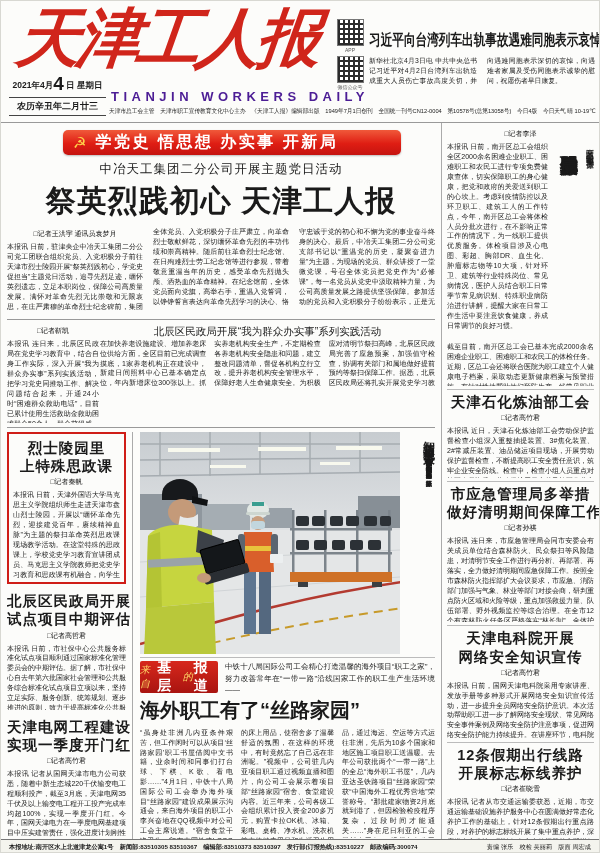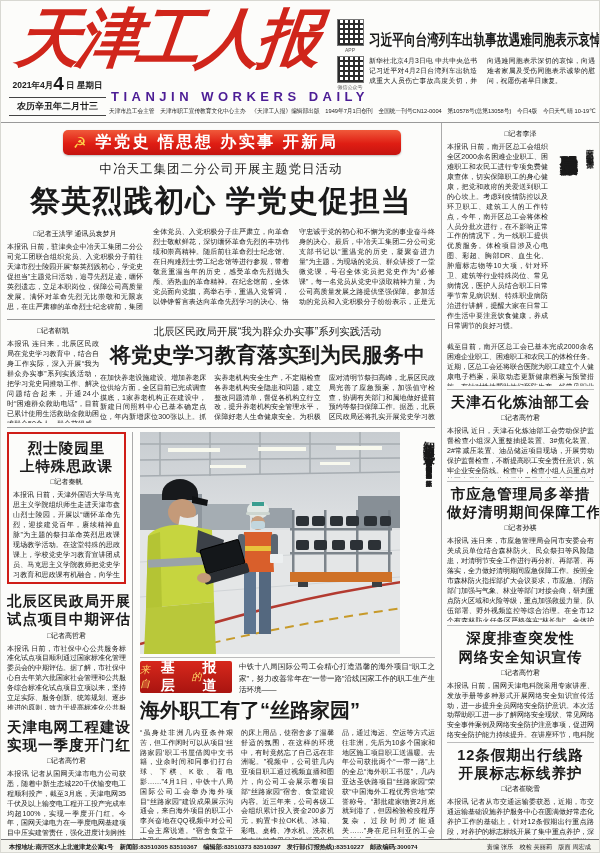--- a/index.html
+++ b/index.html
@@ -71,21 +71,21 @@
   .mt8{margin-top:8px;}
   
   .photo-row{display:flex;height:222px;}
   .photo-fig{flex:none;width:260px;height:222px;background:#dfe2e4;overflow:hidden;}
   .photo-caption{writing-mode:vertical-rl;width:36px;height:222px;margin-left:3px;font-size:6.3px;
                  line-height:1.55;overflow:hidden;text-align:justify;}
   .cap-title{font-size:11.5px;font-weight:bold;letter-spacing:2px;line-height:1.2;}
   .cap-credit{font-weight:bold;}
   
   .haiwai-head{display:flex;gap:7px;align-items:stretch;margin-top:2px;height:32px;}
-  .stamp{flex:none;width:92px;display:flex;align-items:center;justify-content:center;border-radius:2px;
+  .stamp{flex:none;width:78px;display:flex;align-items:center;justify-content:center;border-radius:2px;
          background:linear-gradient(180deg,#d7281c,#a91410);color:#fff;gap:1px;}
   .stamp .script{font-family:"Liberation Serif",serif;font-style:italic;color:#ffd867;font-size:10px;}
   .stamp .big{font-size:14px;font-weight:bold;letter-spacing:1px;}
   .haiwai-kicker{font-size:7.5px;line-height:1.55;text-align:justify;}
   .haiwai-hl{text-align:left;font-size:20px;font-weight:bold;margin:4px 0 4px;white-space:nowrap;}
   .haiwai-body{column-count:3;column-gap:8px;column-fill:auto;font-size:7px;line-height:1.4;
                text-align:justify;height:120px;overflow:hidden;position:relative;}
   .haiwai-end{position:absolute;right:0;bottom:0;background:#fcfcfa;font-weight:bold;padding-left:4px;
               font-size:7px;}
   
@@ -139,37 +139,36 @@
 
     <div class="left-main">
 
       <div class="banner">
         <span class="banner-emblem">☭</span>
         <span class="banner-text">学党史 悟思想 办实事 开新局</span>
       </div>
 
       <article>
         <div class="kicker">中冶天工集团二分公司开展主题党日活动</div>
-        <h1 class="lead-hl">祭英烈践初心 学党史促担当</h1>
+        <h1 class="lead-hl">祭英烈践初心 天津工人报</h1>
         <div class="lead-body">
           <div class="byline">□记者王洪宇 通讯员袁梦月</div>
           <span>本报讯 日前，驻津央企中冶天工集团二分公司党工团联合组织党员、入党积极分子前往天津市烈士陵园开展“祭英烈践初心，学党史促担当”主题党日活动，追寻先烈足迹，缅怀英烈遗志，立足本职岗位，保障公司高质量发展。满怀对革命先烈无比崇敬和无限哀思，在庄严肃穆的革命烈士纪念碑前，集团全体党员、入党积极分子庄严肃立，向革命烈士敬献鲜花，深切缅怀革命先烈的丰功伟绩和崇高精神。随后前往革命烈士纪念馆、在日殉难烈士劳工纪念馆等进行参观，带着敬意重温当年的历史，感受革命先烈抛头颅、洒热血的革命精神。在纪念馆前，全体党员面向党旗，高举右手，重温入党誓词，以铮铮誓言表达向革命先烈学习的决心、恪守忠诚于党的初心和不懈为党的事业奋斗终身的决心。最后，中冶天工集团二分公司党支部书记以“重温党的历史，凝聚奋进力量”为主题，为现场的党员、群众讲授了一堂微党课，号召全体党员把党史作为“必修课”，每一名党员从党史中汲取精神力量，为公司高质量发展之路提供坚强保障。参加活动的党员和入党积极分子纷纷表示，正是无数革命先烈的英勇牺牲，才换得如今的美好生活，他们将把对先烈的崇敬转化为干事创业的实际行动。</span>
         </div>
       </article>
 
       <div class="hline"></div>
 
       <article class="beichen">
         <div class="beichen-left">
           <div class="byline">□记者靳凯</div>
           <div class="beichen-intro">本报讯 连日来，北辰区民政局在党史学习教育中，结合自身工作实际，深入开展“我为群众办实事”系列实践活动，把学习党史同推动工作、解决问题结合起来，开通24小时“困难群众救助电话”，目前已累计使用生活救助金救助困难群众50余人，群众获得感、幸福感持续增强。</div>
         </div>
         <div class="beichen-right">
           <div class="beichen-kicker">北辰区民政局开展“我为群众办实事”系列实践活动</div>
-          <h2 class="beichen-hl">将党史学习教育落实到为民服务中</h2>
           <div class="beichen-body">在加快养老设施建设、增加养老床位供给方面，全区目前已完成调查摸底，1家养老机构正在建设中，新建日间照料中心已基本确定点位，年内新增床位300张以上。抓实养老机构安全生产，不定期检查各养老机构安全隐患和问题，建立整改问题清单，督促各机构立行立改，提升养老机构安全管理水平，保障好老人生命健康安全。为积极应对清明节祭扫高峰，北辰区民政局完善了应急预案，加强值守检查，协调有关部门和属地做好提前预约等祭扫保障工作。据悉，北辰区民政局还将扎实开展党史学习教育，坚持民政为民宗旨，把党史学习融入日常工作，增强为群众办实事的内生动力。</div>
         </div>
       </article>
 
       <div class="hline"></div>
 
       <div class="bottom-row">
 
         <div class="leftcol">
           <article class="redbox">
@@ -353,21 +352,21 @@
       <article>
         <div class="small-hl">市应急管理局多举措</div>
         <div class="small-hl">做好清明期间保障工作</div>
         <div class="byline">□记者孙祺</div>
         <div class="rc-body" style="height:86px;">本报讯 连日来，市应急管理局会同市安委会有关成员单位结合森林防火、民众祭扫等风险隐患，对清明节安全工作进行再分析、再部署、再落实，全力做好清明期间应急保障工作。按照全市森林防火指挥部扩大会议要求，市应急、消防部门加强与气象、林业等部门对接会商，研判重点防火区域和火险等级，重点加强救援力量、队伍部署、野外视频监控等综合治理。在全市12个有森林防火任务区严格落实“林长制”，全体护林员、网格员、巡查员履责巡查区域，开展挂牌巡查、电视式巡查检查，全方位普及森林防火知识和技能，切实形成关键时期全市上下关注森林防火、守护清明期间森林安全的整体合力。</div>
       </article>
 
       <div class="hline thin"></div>
 
       <article>
-        <div class="small-hl">深度排查突发性</div>
+        <div class="small-hl">天津电科院开展</div>
         <div class="small-hl">网络安全知识宣传</div>
         <div class="byline">□记者高竹君</div>
         <div class="rc-body" style="height:58px;">本报讯 日前，国网天津电科院采用专家讲座、发放手册等多种形式开展网络安全知识宣传活动，进一步提升全员网络安全防护意识。本次活动帮助职工进一步了解网络安全现状、常见网络安全事件案例及网络安全防护注意事项，促进网络安全防护能力持续提升。在讲座环节，电科院网络安全专家围绕能源互联网背景下的智能电网安全风险、网络安全典型案例进行了重点讲解，深入浅出地分析个人网络安全防护要点，展示了常见社会工程学攻击手段以及如何防护的方法。</div>
       </article>
 
       <div class="hline thin"></div>
 
       <article>
         <div class="small-hl">12条假期出行线路</div>
         <div class="small-hl">开展标志标线养护</div>

